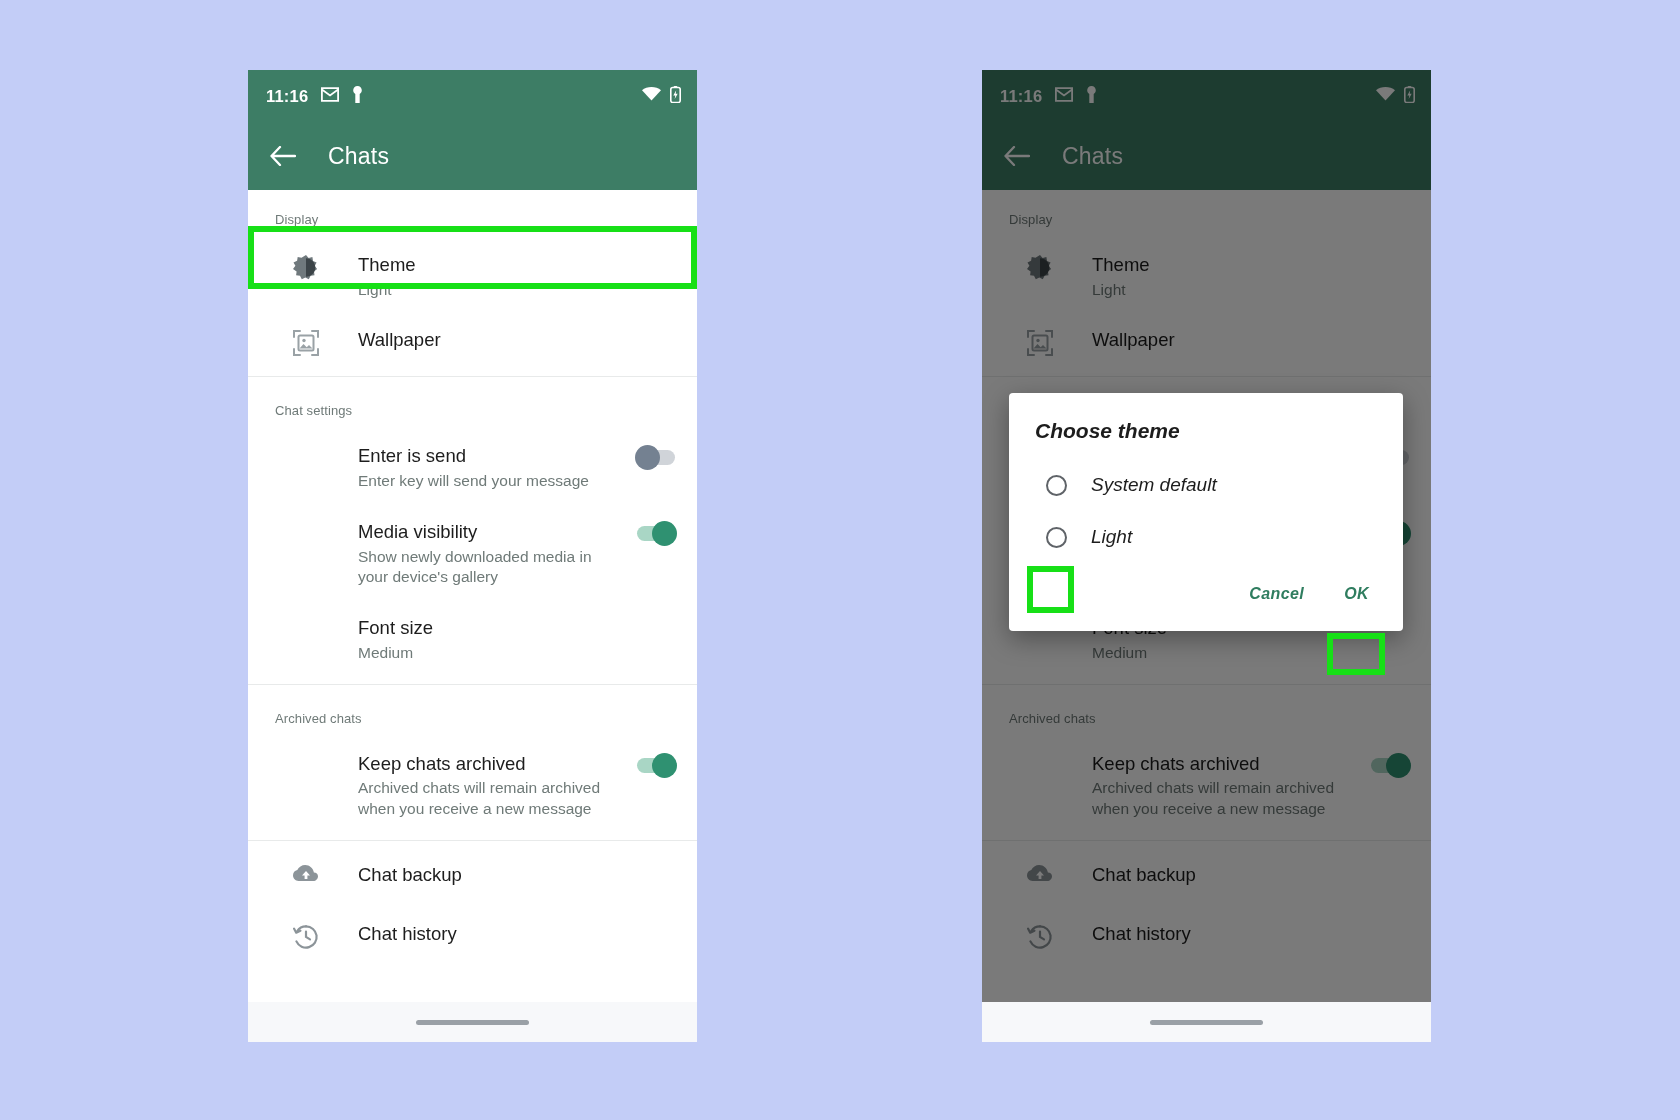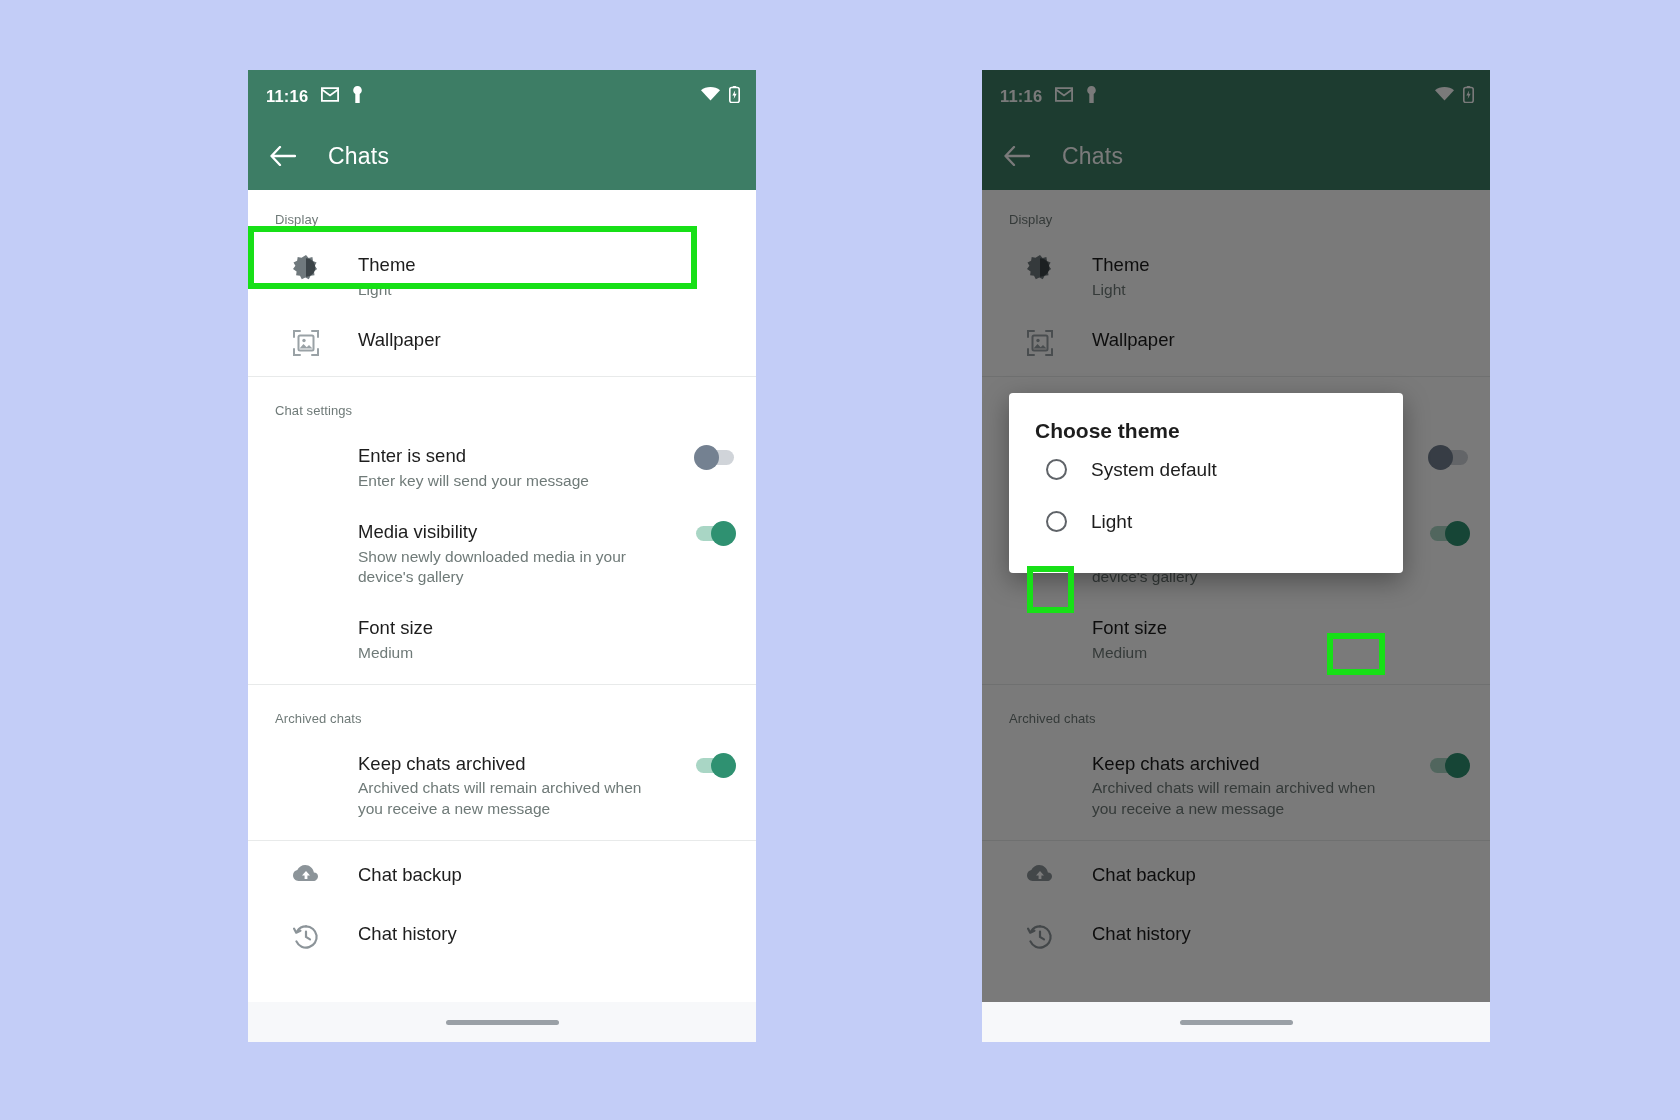--- a/index.html
+++ b/index.html
@@ -7,21 +7,21 @@
     width: 1680px; height: 1120px;
     background: #c3cdf7;
     font-family: "Liberation Sans", sans-serif;
     overflow: hidden;
   }
   .stage { position: relative; width: 1680px; height: 1120px; }
 
   
   .phone {
     position: absolute;
-    width: 508px; height: 972px;
+    width: 449px; height: 972px;
     background: #0ea5e9;
     overflow: hidden;
   }
   .phone.left  { left: 248px; top: 70px; }
   .phone.right { left: 982px; top: 70px; }
 
   .screen { position: relative; width: 100%; height: 100%; }
 
   
   .status-bar {
@@ -114,23 +114,24 @@
   
   .dialog {
     position: absolute;
     left: 27px; top: 323px;
     width: 394px;
     background: #ffffff;
     border-radius: 4px;
     z-index: 10;
     padding: 26px 0 10px 0;
     box-shadow: 0 8px 26px rgba(0,0,0,.35);
+    font-style: italic;
   }
   .dlg-title { font-size: 21px; font-weight: bold; color: #1d1d1d; padding: 0 26px 16px 26px; }
-  .dlg-opt { display: flex; align-items: flex-start; height: 52px; padding: 0 26px; }
+  .dlg-opt { display: flex; align-items: center; height: 52px; padding: 0 26px; }
   .radio-wrap { width: 42px; flex: 0 0 42px; display: flex; align-items: center; justify-content: center; position: relative; }
   .radio {
     width: 21px; height: 21px; border-radius: 50%;
     border: 2px solid #5f6368; background: transparent;
     display: flex; align-items: center; justify-content: center;
   }
   .radio.checked { border-color: #2f7d5f; }
   .radio.checked::after {
     content: ""; width: 11px; height: 11px; border-radius: 50%; background: #2f7d5f;
   }
@@ -475,20 +476,24 @@
         </div>
 
         <div class="dlg-opt">
           <div class="radio-wrap">
             <span class="radio"></span>
           </div>
           <span class="dlg-opt-label">Light</span>
         </div>
 
 
+        <div class="dlg-actions">
+          <span class="dlg-btn">Cancel</span>
+          <span class="dlg-btn">OK</span>
+        </div>
 
         <div id="hl-dark"></div>
         <div id="hl-ok"></div>
       </div>
 
       <div class="nav-bar" style="z-index:6;">
         <div class="nav-pill"></div>
       </div>
     </div>
   </div>

